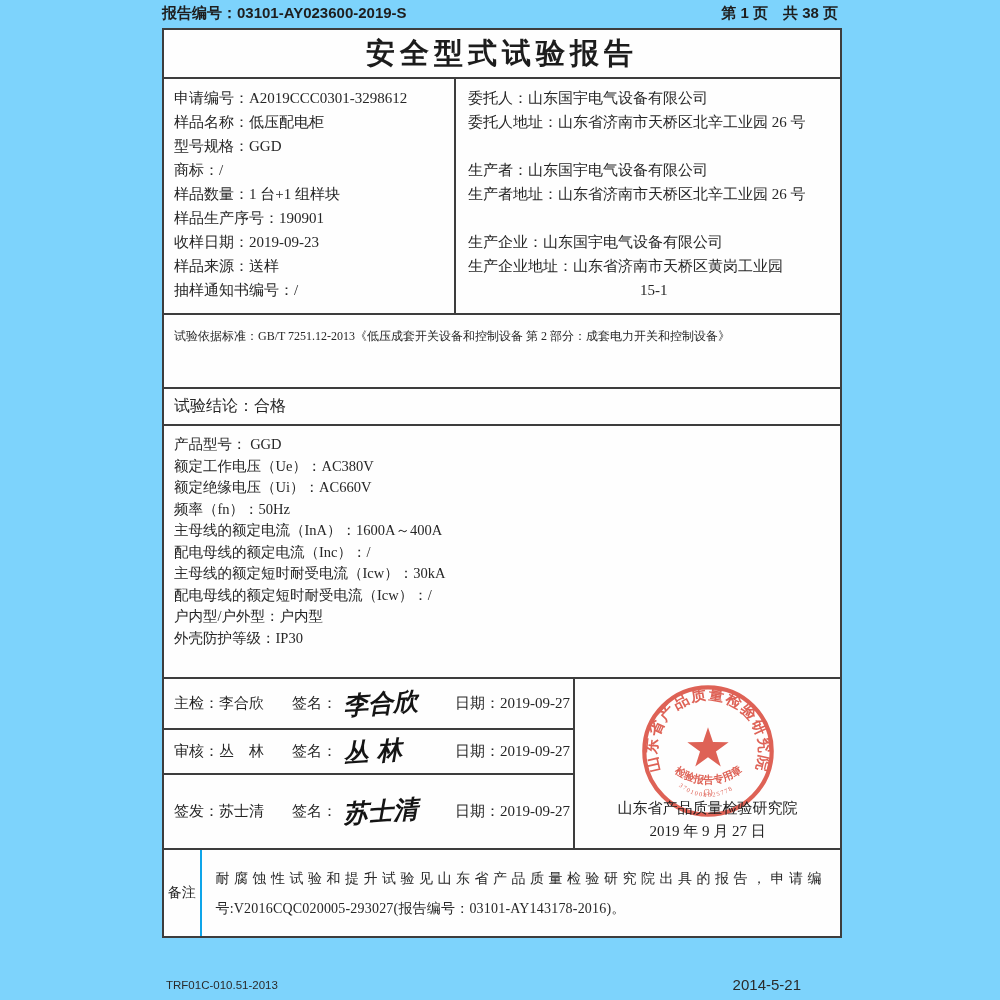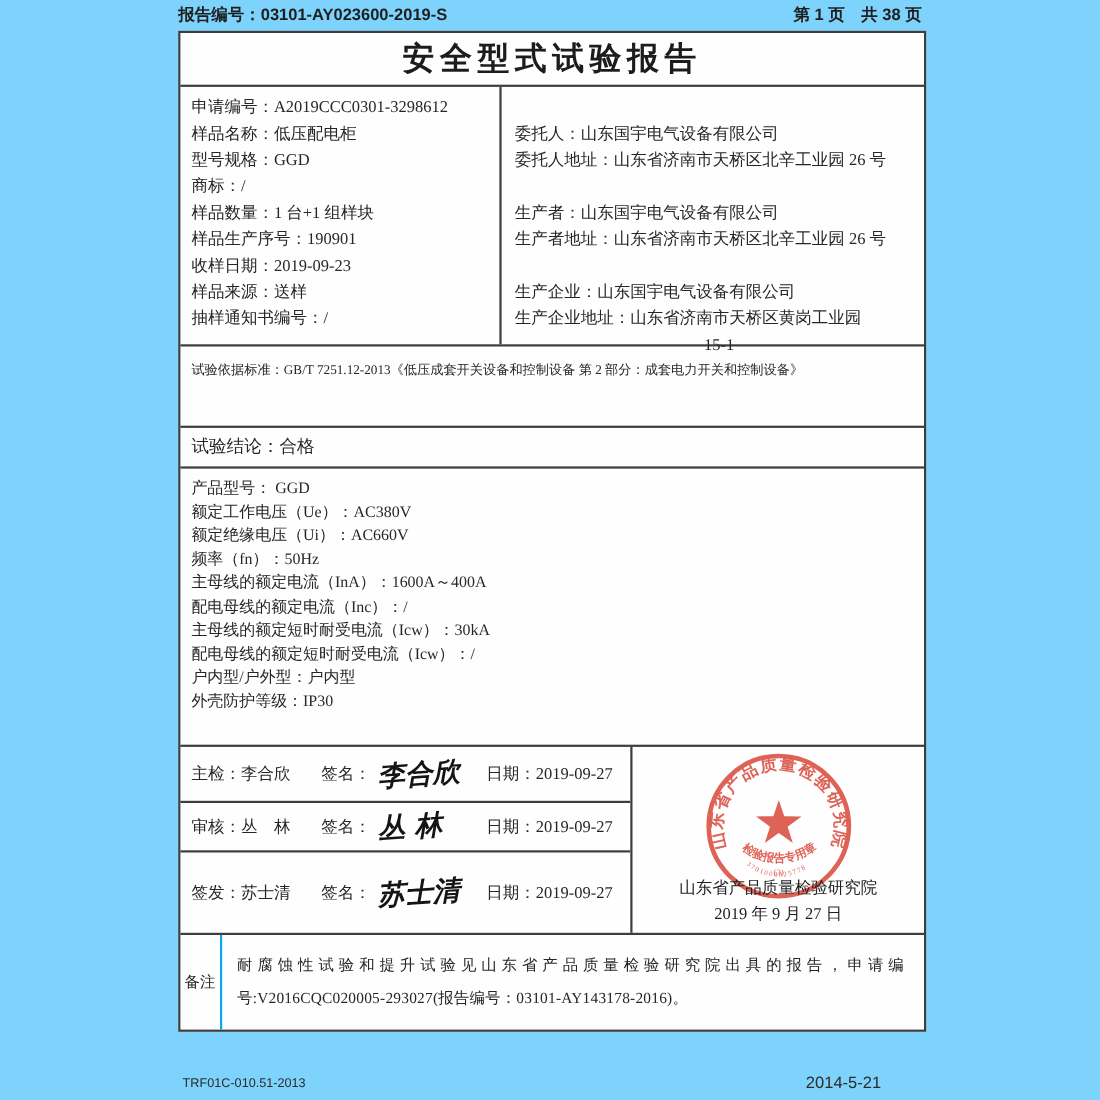--- a/index.html
+++ b/index.html
@@ -17,31 +17,31 @@
   .row{border-top:2px solid #3d3d3d;box-sizing:border-box;}
   .row.first{border-top:none;}
 
   .title-row{height:47px;display:flex;align-items:center;justify-content:center;
              font-size:29px;font-weight:700;letter-spacing:5px;color:#1c1c1c;border-radius:13px;}
 
   .info-row{height:236px;display:flex;justify-content:center;}
   .info-left{width:292px;border-right:2px solid #3d3d3d;box-sizing:border-box;
              padding:7px 8px 0 10px;font-size:15px;line-height:24px;}
   .info-right{flex:1;padding:7px 6px 0 12px;font-size:15px;line-height:24px;}
-  .info-right .grp{margin-bottom:24px;margin-top:24px;}
+  .info-right .grp{margin-bottom:24px;}
   .indent-line{text-indent:172px;}
 
   .standard-row{height:74px;padding:8px 10px 0 10px;font-size:12px;line-height:27px;}
   .conclusion-row{height:37px;display:flex;align-items:center;padding:0 10px;font-size:16px;}
 
   .specs-row{height:253px;padding:8px 10px 0 10px;font-size:14.5px;line-height:21.5px;}
 
   .sig-block{height:171px;display:flex;}
   .sig-left{width:411px;border-right:2px solid #3d3d3d;box-sizing:border-box;display:flex;flex-direction:column;}
-  .sig-row{box-sizing:border-box;display:flex;align-items:center;padding:0 16px 0 10px;
+  .sig-row{box-sizing:border-box;display:flex;align-items:center;padding:0 3px 0 10px;
            font-size:15px;border-top:2px solid #3d3d3d;}
   .sig-row.r1{height:49px;border-top:none;}
   .sig-row.r2{height:45px;}
   .sig-row.r3{flex:1;}
   .sig-role{width:118px;white-space:nowrap;}
   .sig-label{white-space:nowrap;}
   .script{font-style:italic;font-weight:bold;font-size:25px;line-height:1;
           transform:rotate(-4deg);display:inline-block;margin:0 6px;color:#141414;
           font-family:"DejaVu Serif",serif;white-space:nowrap;}
   .sig-date{margin-left:auto;white-space:nowrap;}

